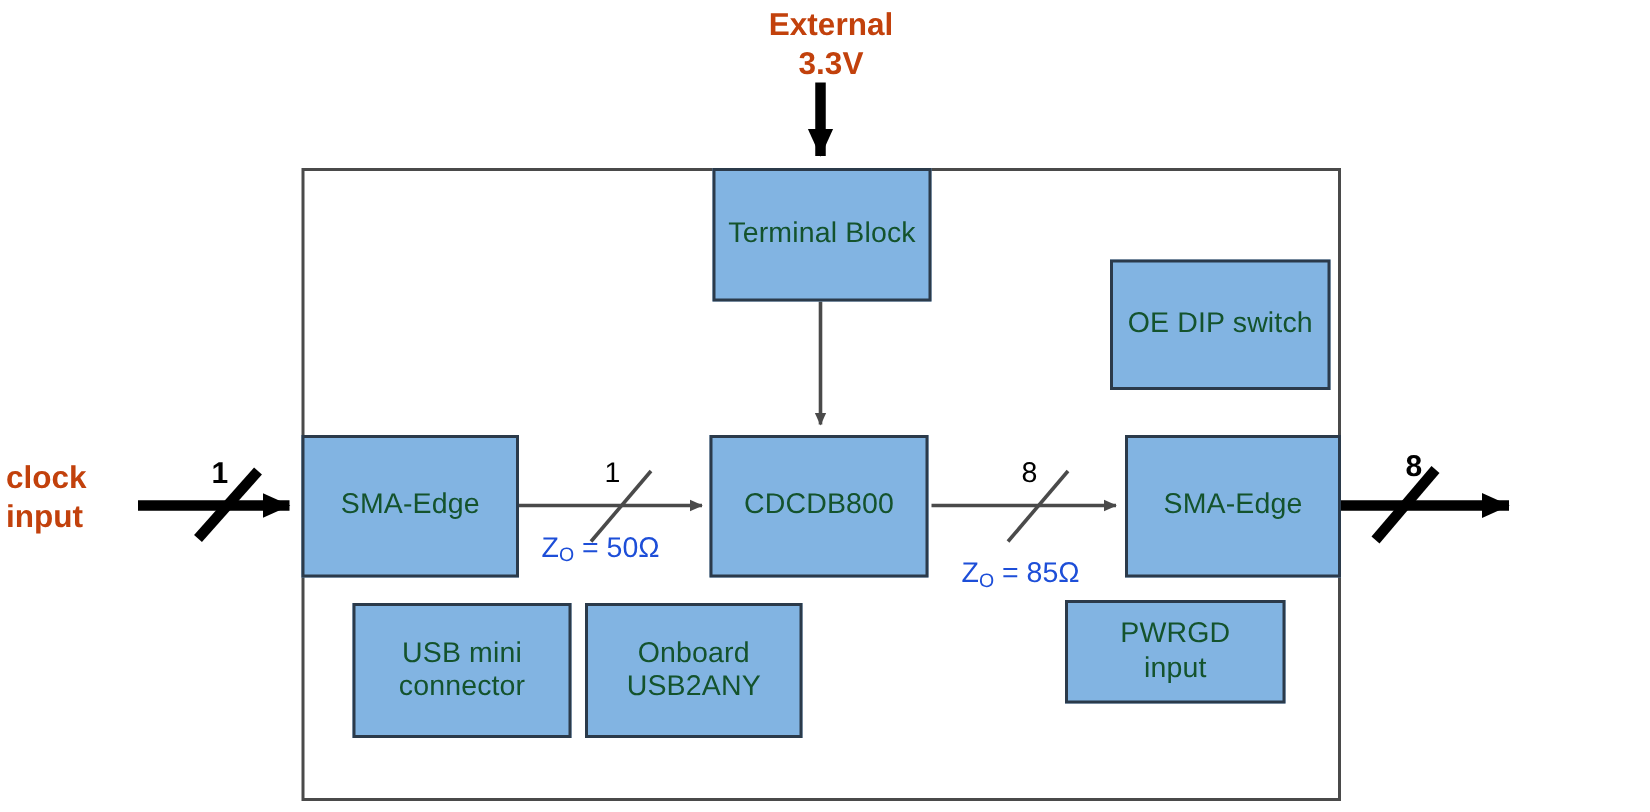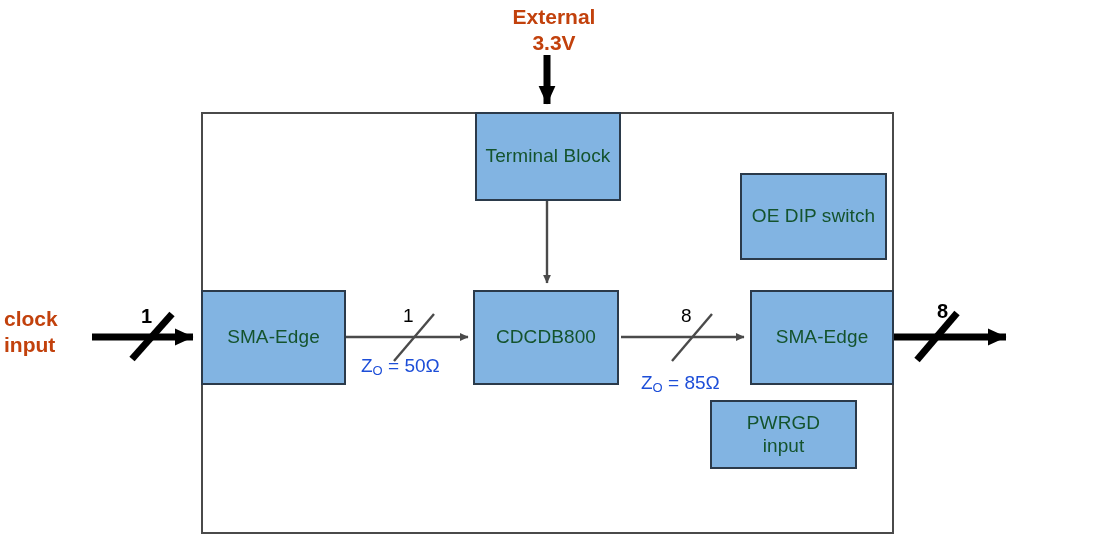--- a/index.html
+++ b/index.html
@@ -172,21 +172,33 @@
   </div>
 
   <div class="blk" id="blk-cdcdb800">
     <span>CDCDB800</span>
   </div>
 
   <div class="blk" id="blk-sma-right">
     <span>SMA-Edge</span>
   </div>
 
-
+  <div class="blk" id="blk-usbmini">
+    <div>
+      <span>USB mini</span>
+      <span>connector</span>
+    </div>
+  </div>
+
+  <div class="blk" id="blk-usb2any">
+    <div>
+      <span>Onboard</span>
+      <span>USB2ANY</span>
+    </div>
+  </div>
 
   <div class="blk" id="blk-pwrgd">
     <div>
       <span>PWRGD</span>
       <span>input</span>
     </div>
   </div>
 
   <div class="ext-label" id="lbl-external">
     <span>External</span>

